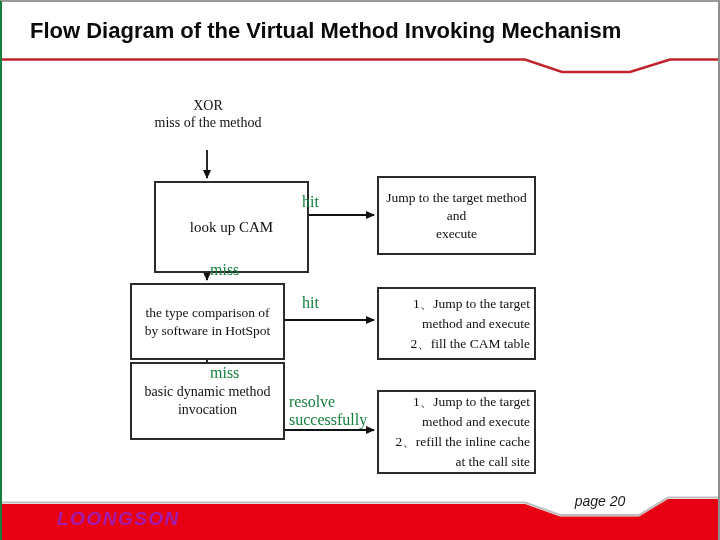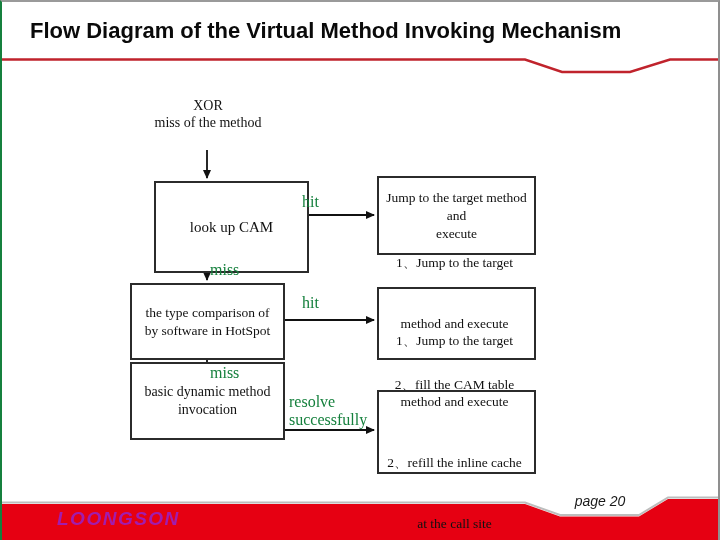--- a/index.html
+++ b/index.html
@@ -21,21 +21,21 @@
     letter-spacing: 0px; white-space: nowrap;
   }
   svg.deco { position: absolute; left: 0; top: 0; width: 720px; height: 540px; pointer-events: none; }
   .flow-box {
     position: absolute; box-sizing: border-box;
     background: #ffffff; border: 2px solid #2b2b2b;
     color: #111; font-size: 13.5px; line-height: 18px;
     display: flex; flex-direction: column; justify-content: center;
   }
   .flow-box.center { text-align: left; align-items: center; }
-  .flow-box.left { text-align: center; padding-right: 4px; line-height: 20px; gap: 41px; }
+  .flow-box.left { text-align: right; padding-right: 4px; line-height: 20px; }
   .flow-box span { display: block; }
   .start-text {
     position: absolute; left: 125px; top: 95px; width: 162px;
     text-align: center; font-size: 14px; line-height: 17px; color: #111;
   }
   .start-text span { display: block; }
   .edge-label {
     position: absolute; color: #15803d; font-size: 16px; text-align: left;
   }
   .edge-label span { display: block; }

